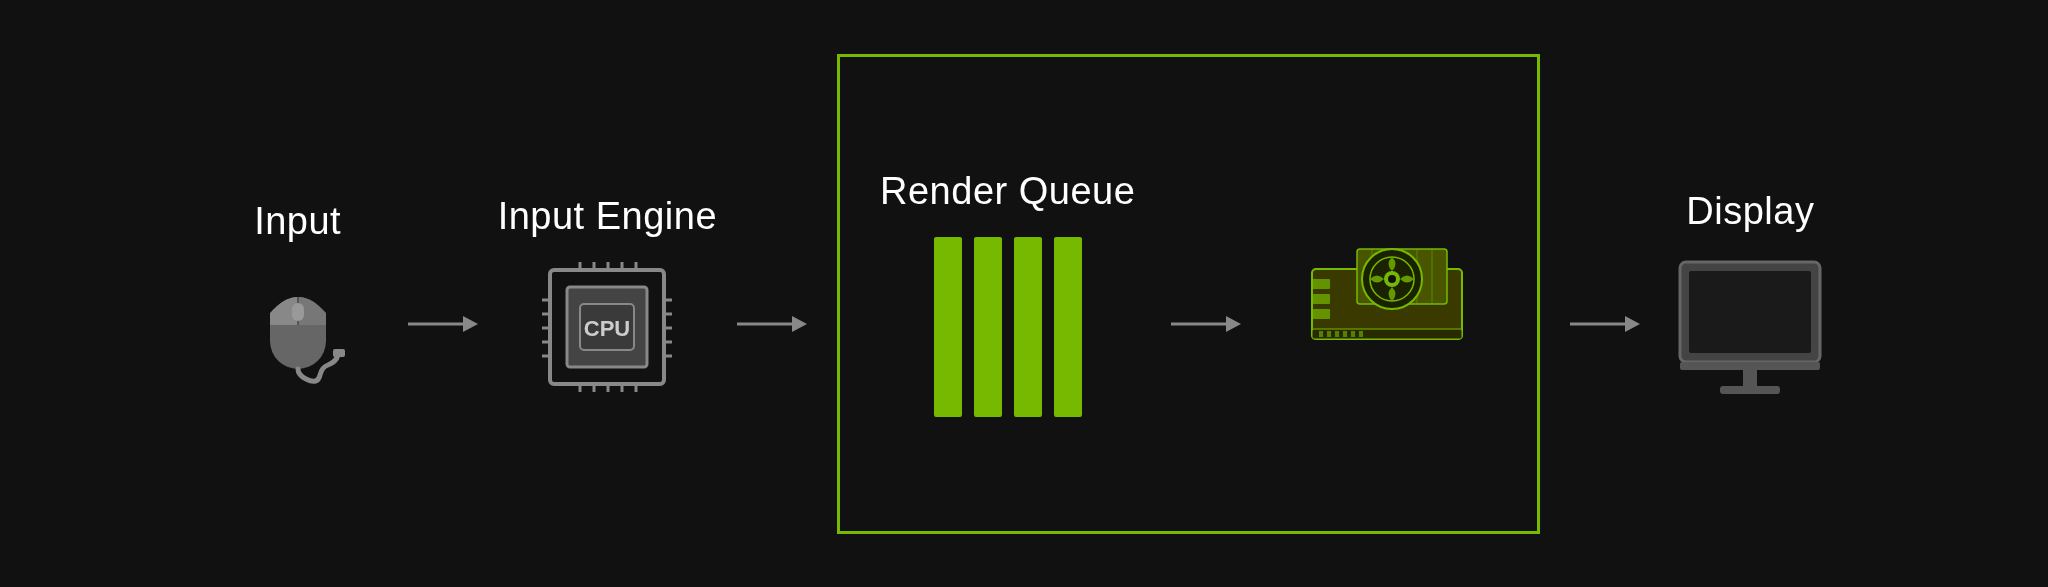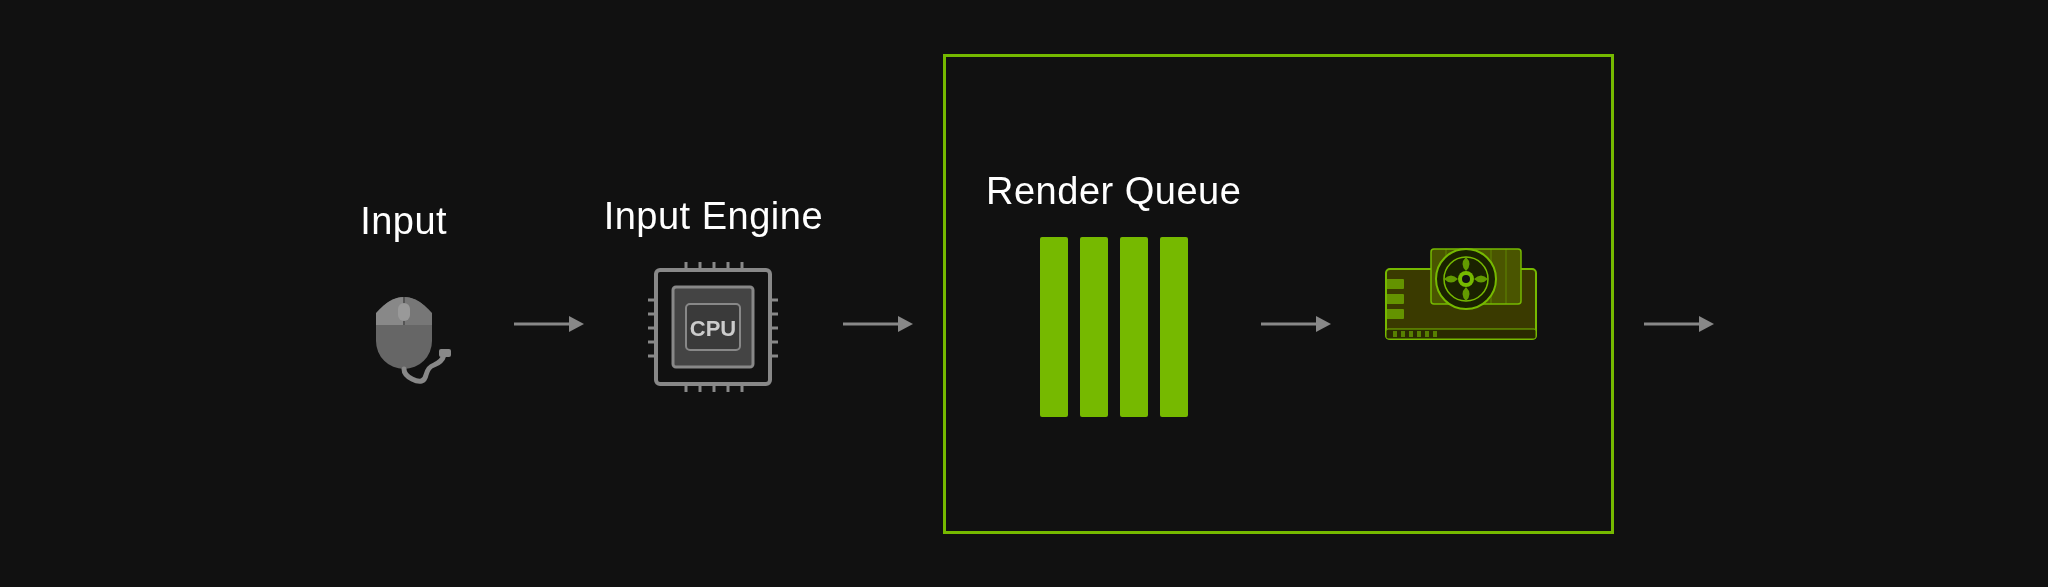--- a/index.html
+++ b/index.html
@@ -62,21 +62,21 @@
       height: 30px;
     }
 
     
     .highlighted-box {
       border: 3px solid #76b900;
       display: flex;
       align-items: center;
       justify-content: center;
       padding: 30px 40px;
-      gap: 0;
+      gap: 16px;
       height: 480px;
       margin: 0 10px;
     }
 
     
     .mouse-svg { width: 100px; height: 120px; }
 
     
     .cpu-svg { width: 130px; height: 130px; }
 
@@ -244,14 +244,31 @@
 
   </div>
 
   <div class="arrow">
     <svg viewBox="0 0 70 30" fill="none" xmlns="http://www.w3.org/2000/svg">
       <line x1="0" y1="15" x2="55" y2="15" stroke="#888888" stroke-width="3"></line>
       <polygon points="55,7 70,15 55,23" fill="#888888"></polygon>
     </svg>
   </div>
 
+  <div class="stage">
+    <div class="stage-label">Display</div>
+    <div class="stage-icon">
+      <svg class="monitor-svg" viewBox="0 0 150 140" fill="none" xmlns="http://www.w3.org/2000/svg">
+
+        <rect x="5" y="5" width="140" height="100" rx="6" fill="#444444" stroke="#666666" stroke-width="3"></rect>
+
+        <rect x="14" y="14" width="122" height="82" rx="2" fill="#1a1a1a"></rect>
+
+        <rect x="5" y="105" width="140" height="8" rx="2" fill="#555555"></rect>
+
+        <rect x="68" y="113" width="14" height="16" fill="#555555"></rect>
+
+        <rect x="45" y="129" width="60" height="8" rx="3" fill="#555555"></rect>
+      </svg>
+    </div>
+  </div>
 
 </div>
 
 </body></html>

